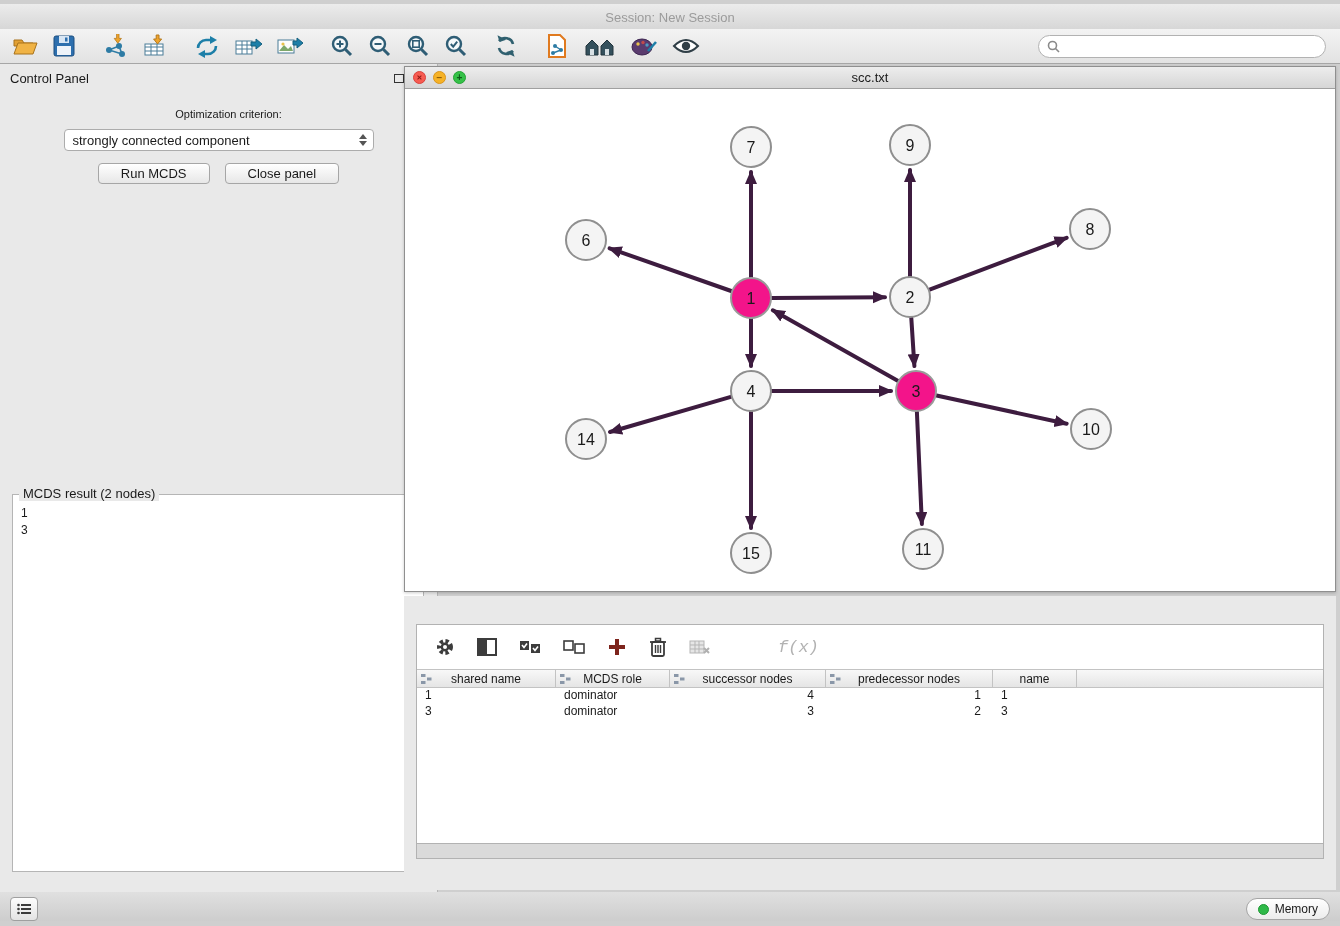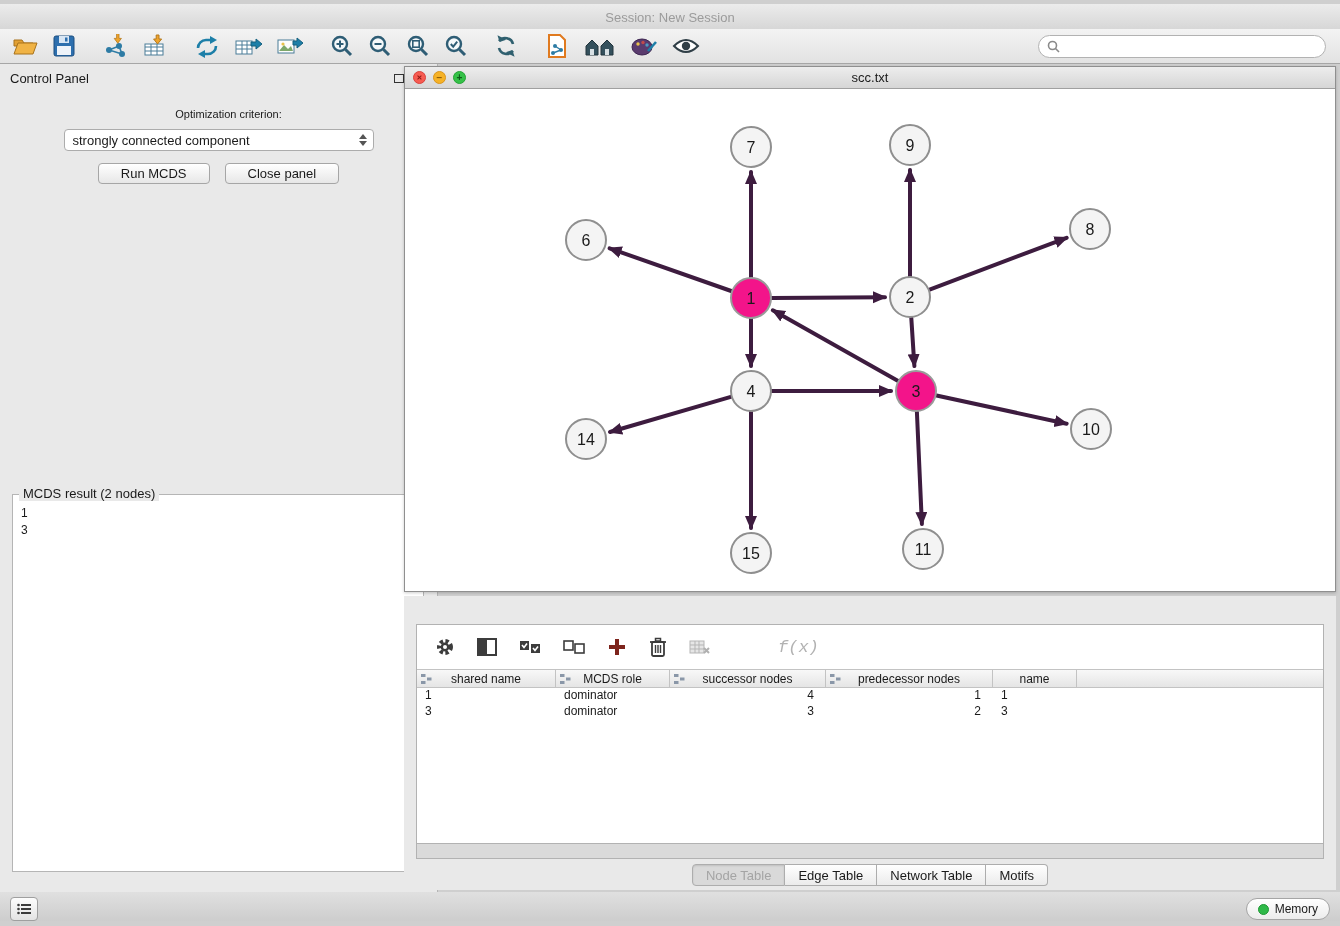--- a/index.html
+++ b/index.html
@@ -485,26 +485,20 @@
       <div class="td l w-shared">3</div>
       <div class="td l w-role">dominator</div>
       <div class="td r w-succ">3</div>
       <div class="td r w-pred">2</div>
       <div class="td l w-name">3</div>
     </div>
   </div>
 
   <div class="table-scroll-strip"></div>
 
-  <div class="bottom-tabs">
-    <div class="tab active">Node Table</div>
-    <div class="tab">Edge Table</div>
-    <div class="tab">Network Table</div>
-    <div class="tab">Motifs</div>
-  </div>
 </div>
 
 <div class="statusbar">
   <div class="list-btn">
     <svg class="xicon" width="14" height="12" viewBox="0 0 14 12">
       <circle cx="1.5" cy="2" r="1.3" fill="#3c3c3c"></circle>
         <rect x="4" y="1" width="10" height="2" fill="#3c3c3c"></rect>
       <circle cx="1.5" cy="6" r="1.3" fill="#3c3c3c"></circle>
         <rect x="4" y="5" width="10" height="2" fill="#3c3c3c"></rect>
       <circle cx="1.5" cy="10" r="1.3" fill="#3c3c3c"></circle>

